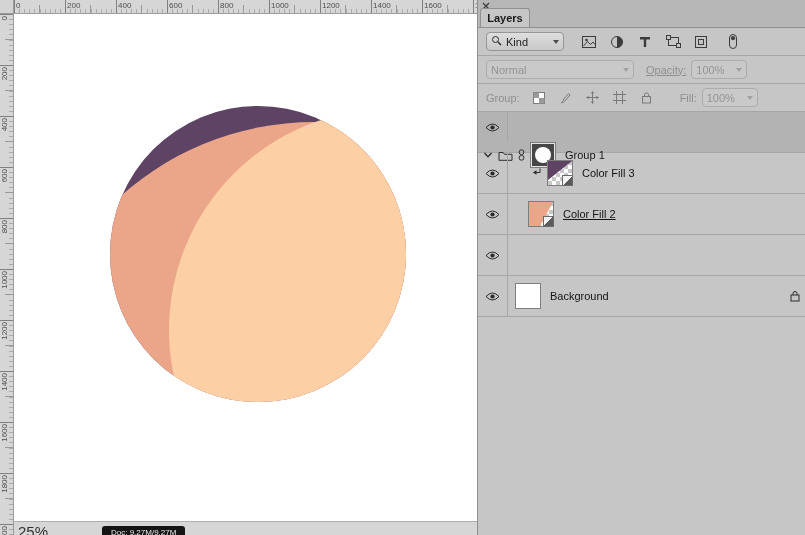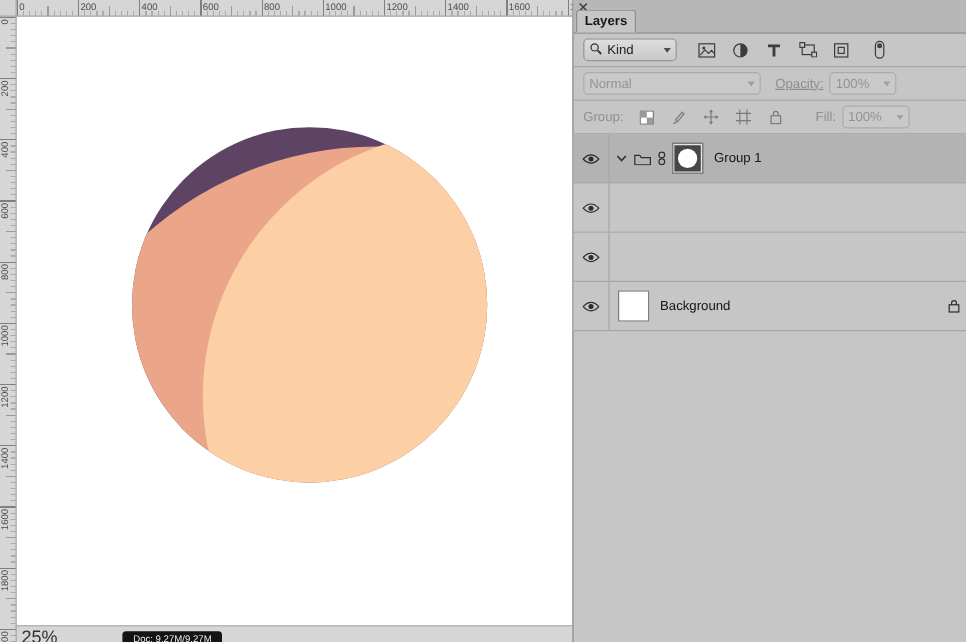--- a/index.html
+++ b/index.html
@@ -62,21 +62,21 @@
   .toggle{margin-left:14px;display:flex;align-items:center;}
   .blend-combo{width:148px;}
   .lbl{font-size:11px;color:#8f8f8f;}
   .opacity-lbl{margin-left:12px;margin-right:5px;text-decoration:underline;}
   .val-combo{width:56px;}
   .lock-lbl{margin-right:10px;}
   .lock-icons{display:flex;gap:9px;align-items:center;}
   .fill-lbl{margin-left:24px;margin-right:5px;}
 
   .layer-row{display:flex;align-items:stretch;height:41px;border-bottom:1px solid #a6a6a6;background:#c6c6c6;box-sizing:border-box;}
-  .layer-row.selected{background:var(--selected_row,#b3b3b3);}
+  .layer-row.selected{background:var(--selected_row,#b3b3b3);flex-direction:column;}
   .eye-cell{flex:0 0 30px;width:30px;border-right:1px solid #a6a6a6;display:flex;align-items:center;justify-content:center;box-sizing:border-box;}
   .row-content{display:flex;align-items:center;flex:1;gap:5px;min-width:0;}
   .pl-group{padding-left:5px;}
   .pl-clip{padding-left:24px;}
   .pl-child{padding-left:20px;}
   .pl-root{padding-left:7px;}
   .thumb{flex:0 0 26px;width:26px;height:26px;border:1px solid #7e7e7e;box-sizing:border-box;position:relative;}
   .checker{background-image:linear-gradient(45deg,#c8c8c8 25%,transparent 25%,transparent 75%,#c8c8c8 75%),
                             linear-gradient(45deg,#c8c8c8 25%,#fff 25%,#fff 75%,#c8c8c8 75%);
     background-size:8px 8px;background-position:0 0,4px 4px;background-color:#fff;}
@@ -302,27 +302,59 @@
                 <circle cx="3.5" cy="8.8" r="2.4" fill="none" stroke="#2f2f2f"></circle>
               </svg>
           </span>
           <div class="thumb mask-thumb">
             <div class="mask-circle"></div>
           </div>
           <span class="layer-name">Group 1</span>
         </div>
       </div>
 
-
       <div class="layer-row">
         <div class="eye-cell">
           <svg width="15" height="9" viewBox="0 0 15 9">
               <path d="M1 4.5 Q7.5 -2.5 14 4.5 Q7.5 11.5 1 4.5 Z" fill="none" stroke="#2b2b2b"></path>
               <circle cx="7.5" cy="4.5" r="2.1" fill="#2b2b2b"></circle>
             </svg>
+        </div>
+        <div class="row-content pl-clip">
+          <span style="display:flex;">
+            <svg width="10" height="10" viewBox="0 0 10 10">
+                <path d="M8 0.5 V4.5 H4" fill="none" stroke="#2f2f2f"></path>
+                <path d="M4.5 2.2 L0.8 4.5 L4.5 6.8 Z" fill="#2f2f2f"></path>
+              </svg>
+          </span>
+          <div class="thumb checker">
+            <svg width="24" height="24" viewBox="0 0 24 24">
+                <polygon points="0,0 24,0 0,19" class="fill-cf3"></polygon>
+              </svg>
+            <span class="badge"></span>
+          </div>
+          <span class="layer-name">Color Fill 3</span>
+        </div>
+      </div>
+
+      <div class="layer-row">
+        <div class="eye-cell">
+          <svg width="15" height="9" viewBox="0 0 15 9">
+              <path d="M1 4.5 Q7.5 -2.5 14 4.5 Q7.5 11.5 1 4.5 Z" fill="none" stroke="#2b2b2b"></path>
+              <circle cx="7.5" cy="4.5" r="2.1" fill="#2b2b2b"></circle>
+            </svg>
+        </div>
+        <div class="row-content pl-child">
+          <div class="thumb checker">
+            <svg width="24" height="24" viewBox="0 0 24 24">
+                <polygon points="0,0 24,0 11,24 0,24" class="fill-cf2"></polygon>
+              </svg>
+            <span class="badge"></span>
+          </div>
+          <span class="layer-name underline">Color Fill 2</span>
         </div>
       </div>
 
       <div class="layer-row">
         <div class="eye-cell">
           <svg width="15" height="9" viewBox="0 0 15 9">
               <path d="M1 4.5 Q7.5 -2.5 14 4.5 Q7.5 11.5 1 4.5 Z" fill="none" stroke="#2b2b2b"></path>
               <circle cx="7.5" cy="4.5" r="2.1" fill="#2b2b2b"></circle>
             </svg>
         </div>

